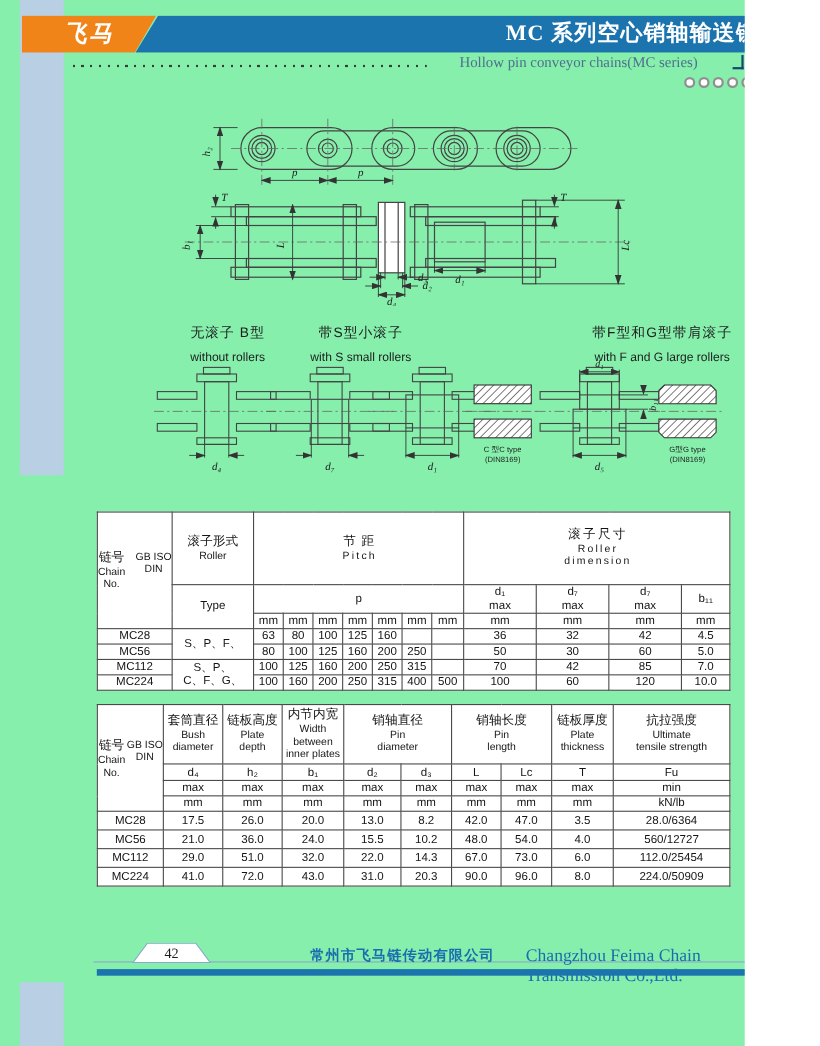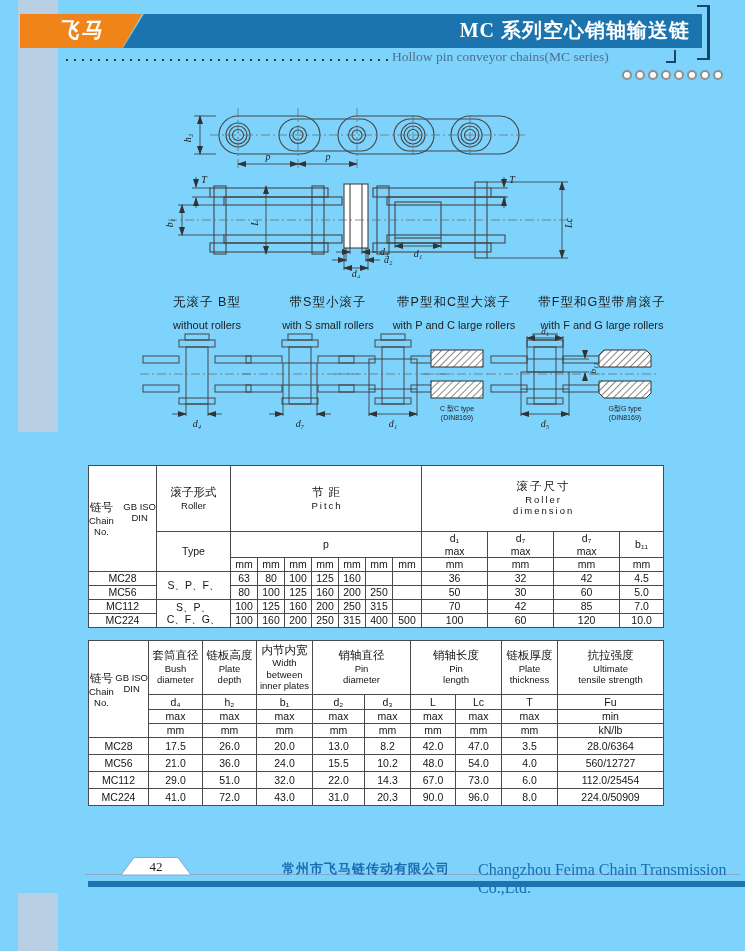--- a/index.html
+++ b/index.html
@@ -1,18 +1,18 @@
 <!DOCTYPE html>
 <html><head>
 <meta charset="utf-8">
 <style>
   * { margin:0; padding:0; box-sizing:border-box; }
   html,body { background:#fff; }
   #page {
-    position:relative; width:745px; height:951px; background:#7dd3fc;
+    position:relative; width:677px; height:951px; background:#86efac;
     font-family:"Liberation Sans","DejaVu Sans",sans-serif; overflow:hidden;
   }
   .abs { position:absolute; }
 
   
   .side-bar   { left:18px; top:0; width:40px; height:432px; background:#b9cfe4; }
   .corner-sq  { left:18px; top:893px; width:40px; height:58px; background:#b9cfe4; }
   .logo-shape { left:20px; top:14px; width:122px; height:34px; background:#f08418;
                 clip-path:polygon(0 0,100% 0,84% 100%,0 100%); }
   .logo-text  { width:100%; height:34px; line-height:32px; text-align:center; color:#fff;
@@ -20,21 +20,21 @@
                 font-style:italic; font-weight:bold; font-size:21px; letter-spacing:2px; }
   .banner     { left:123px; top:14px; width:579px; height:34px; background:#1b74ae;
                 clip-path:polygon(3.6% 0,100% 0,100% 100%,0 100%); }
   .banner-title { width:100%; height:34px; line-height:33px; text-align:right; padding-right:12px;
                 color:#fff; font-family:"Liberation Serif","DejaVu Serif",serif;
                 font-weight:bold; font-size:20px; letter-spacing:1px; }
   .bracket-big   { left:697px; top:5px; width:13px; height:55px;
                    border-top:2px solid #16486e; border-right:3px solid #16486e; border-bottom:2px solid #16486e; }
   .dots-line  { left:66px; top:59px; width:322px; height:2px;
                 background-image:repeating-linear-gradient(90deg,#3a3a3a 0 2px,transparent 2px 8px); }
-  .subtitle   { left:392px; top:49px; width:268px; text-align:left; color:#4f6f8f;
+  .subtitle   { left:392px; top:49px; width:268px; text-align:center; color:#4f6f8f;
                 font-family:"Liberation Serif","DejaVu Serif",serif; font-size:13.5px; }
   .bracket-small { left:666px; top:50px; width:10px; height:13px;
                    border-right:2px solid #16486e; border-bottom:2px solid #16486e; }
   .rings      { left:622px; top:70px; display:flex; gap:3px; }
   .ring       { width:10px; height:10px; border:2px solid #8f8f8f; border-radius:50%; background:#fff; }
 
   
   .dim  { font:italic 10px "Liberation Serif","DejaVu Serif",serif; fill:#222; }
   .dim-s{ font:italic 9px  "Liberation Serif","DejaVu Serif",serif; fill:#222; }
   .sec-label { font:7px "Liberation Sans","DejaVu Sans",sans-serif; fill:#222; }
@@ -219,24 +219,20 @@
     <text class="dim" x="270" y="85" text-anchor="middle">d₁</text>
   </svg>
 
   <div class="abs rt-label" style="left:140px; top:294px; width:134px">
     <div class="cn">无滚子 B型</div>
     <div class="en">without rollers</div>
   </div>
   <div class="abs rt-label" style="left:258px; top:294px; width:140px">
     <div class="cn">带S型小滚子</div>
     <div class="en">with S small rollers</div>
-  </div>
-  <div class="abs rt-label" style="left:372px; top:294px; width:164px">
-    <div class="cn">带P型和C型大滚子</div>
-    <div class="en">with P and C large rollers</div>
   </div>
   <div class="abs rt-label" style="left:512px; top:294px; width:180px">
     <div class="cn">带F型和G型带肩滚子</div>
     <div class="en">with F and G large rollers</div>
   </div>
 
   <svg class="abs" style="left:140px; top:326px" width="530" height="106" viewBox="0 0 530 106">
     <defs>
       <marker id="a3s" markerWidth="9" markerHeight="6" refX="1" refY="3" orient="auto" markerUnits="userSpaceOnUse">
           <path d="M9,0 L0,3 L9,6 z" fill="#333"></path>

